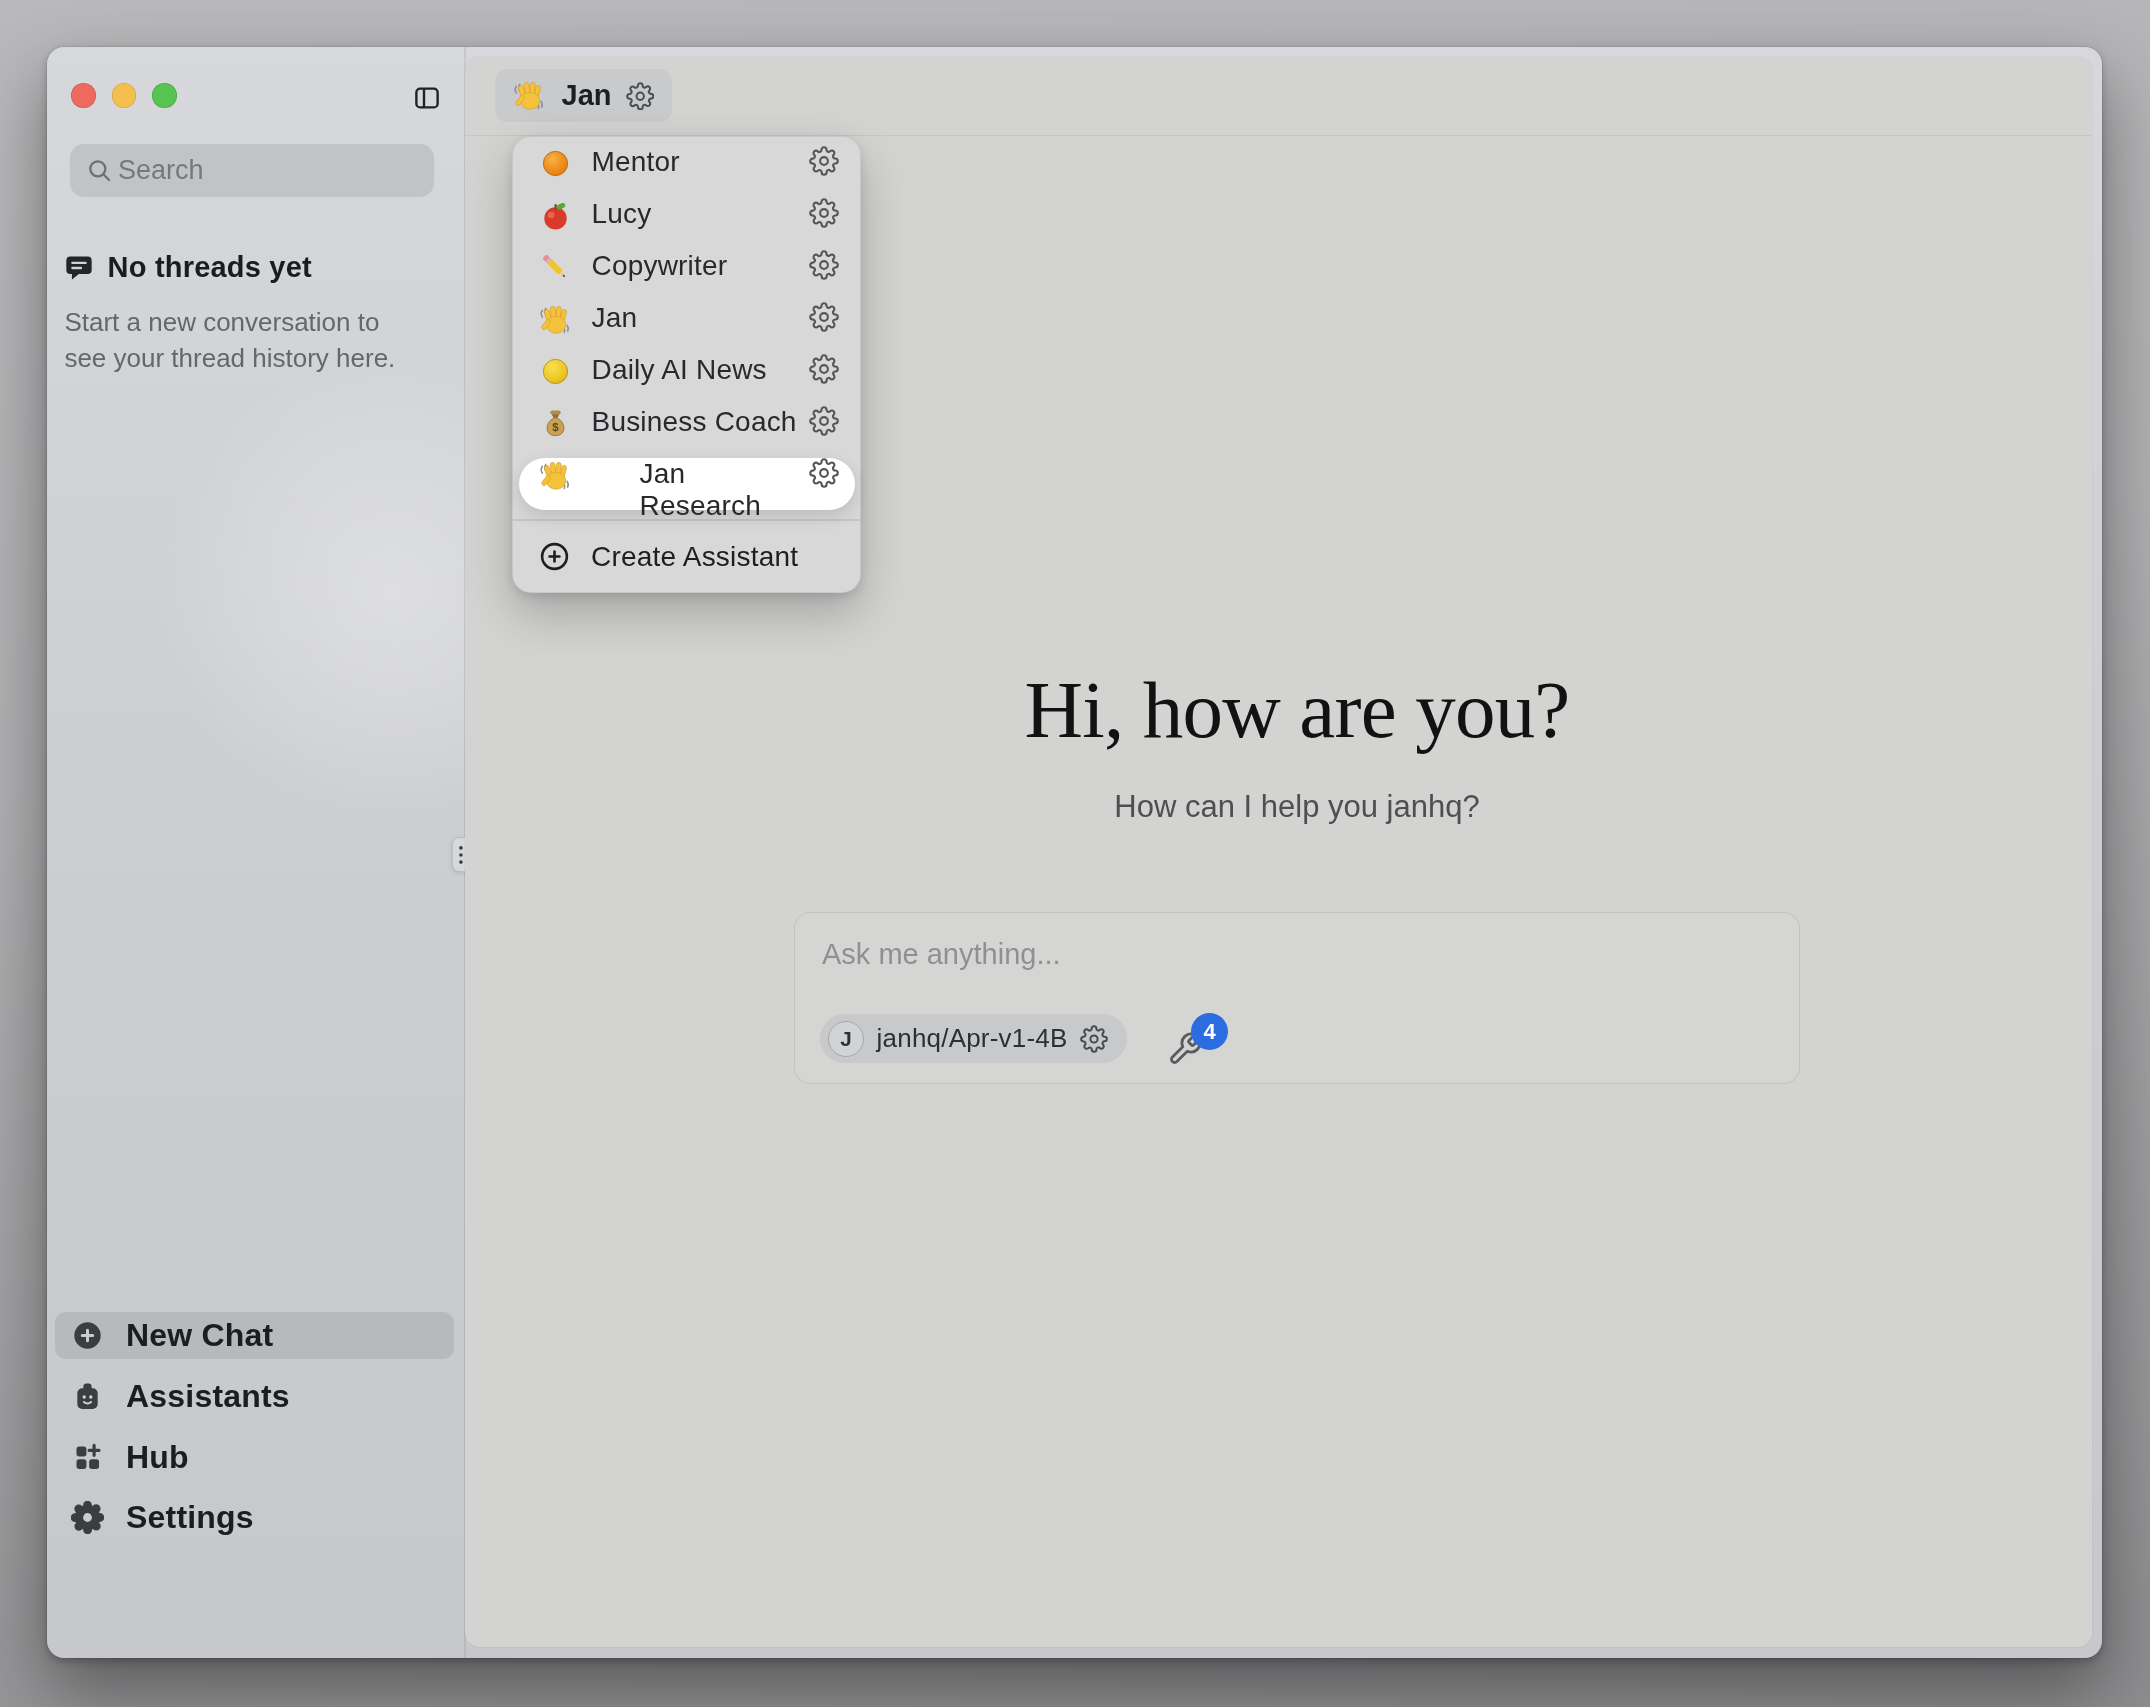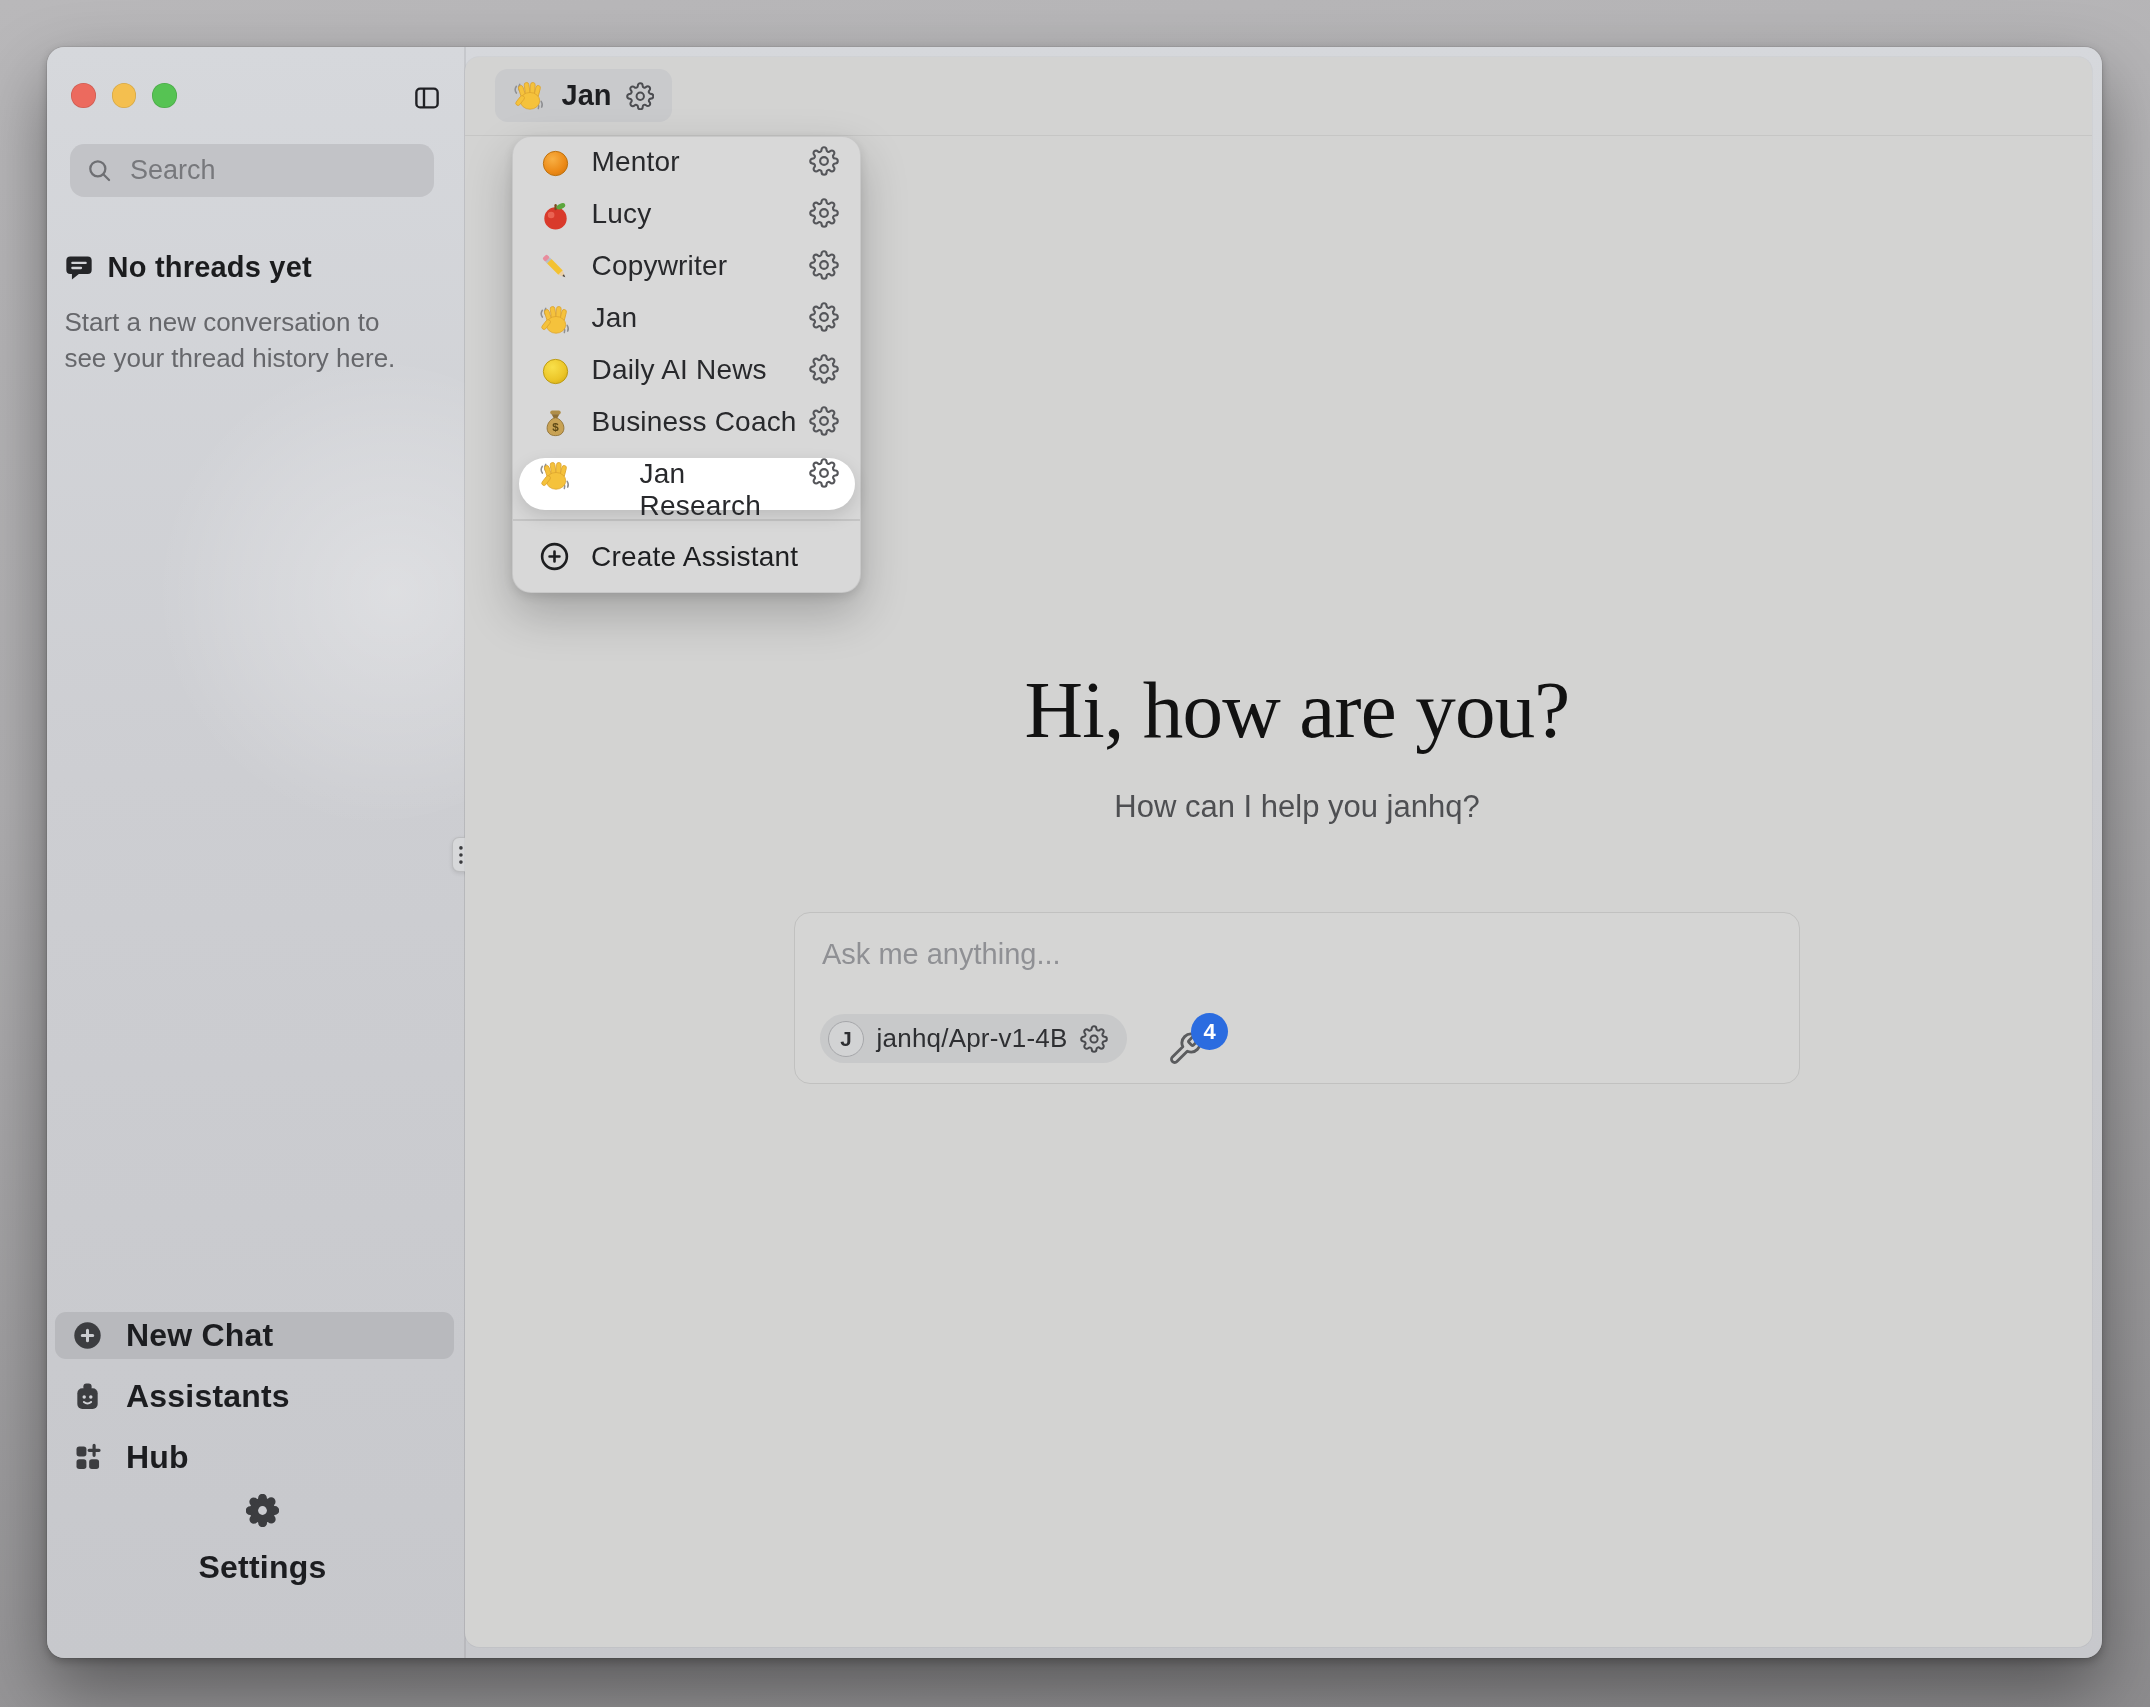--- a/index.html
+++ b/index.html
@@ -29,21 +29,21 @@
   .traffic{ position:absolute; top:36px; left:24px; display:flex; gap:16px; }
   .light{ width:24.5px; height:24.5px; border-radius:50%; box-shadow:inset 0 0 0 0.8px rgba(0,0,0,.12); }
   .light.red{ background:#ec6a5e; } .light.yellow{ background:#f4bf4f; } .light.green{ background:#56c353; }
 
   .toggle-btn{ position:absolute; left:365px; top:36px; width:30px; height:30px;
     background:none; border:none; color:#202125; cursor:pointer; }
   .toggle-btn svg{ width:30px; height:30px; }
 
   .search-box{
     position:absolute; left:23px; top:97px; width:364px; height:53px;
-    background:#c2c3c7; border-radius:14.2px; display:flex; align-items:center; padding:0 16px; gap:17px;
+    background:#c2c3c7; border-radius:14.2px; display:flex; align-items:center; padding:0 16px; gap:5px;
   }
   .search-box svg{ width:27px; height:27px; color:#6e6f73; flex:none; }
   .search-box input{
     flex:1; background:transparent; border:none; outline:none;
     font-family:"Liberation Sans",sans-serif; font-size:27px; color:#3a3b3e;
   }
   .search-box input::placeholder{ color:#77787c; opacity:1; }
 
   .empty-head{ position:absolute; left:16px; top:204px; display:flex; align-items:center; gap:12.6px; }
   .empty-head svg{ width:32px; height:32px; color:#242528; }
@@ -338,21 +338,21 @@
             <use href="#sym-robot"></use>
           </svg>
         <span class="nav-label">Assistants</span>
       </div>
       <div class="nav-row" style="top:-224px;">
         <svg viewBox="0 0 42 42" width="33" height="33">
             <use href="#sym-hub"></use>
           </svg>
         <span class="nav-label">Hub</span>
       </div>
-      <div class="nav-row" style="top:-164px;flex-direction:column;">
+      <div class="nav-row" style="top:-164px;">
         <svg viewBox="0 0 42 42" width="33" height="33">
             <use href="#sym-gear-filled"></use>
           </svg>
         <span class="nav-label">Settings</span>
       </div>
     </div>
   </div>
 
   <div class="v-divider"></div>
   <div class="drag-handle">

